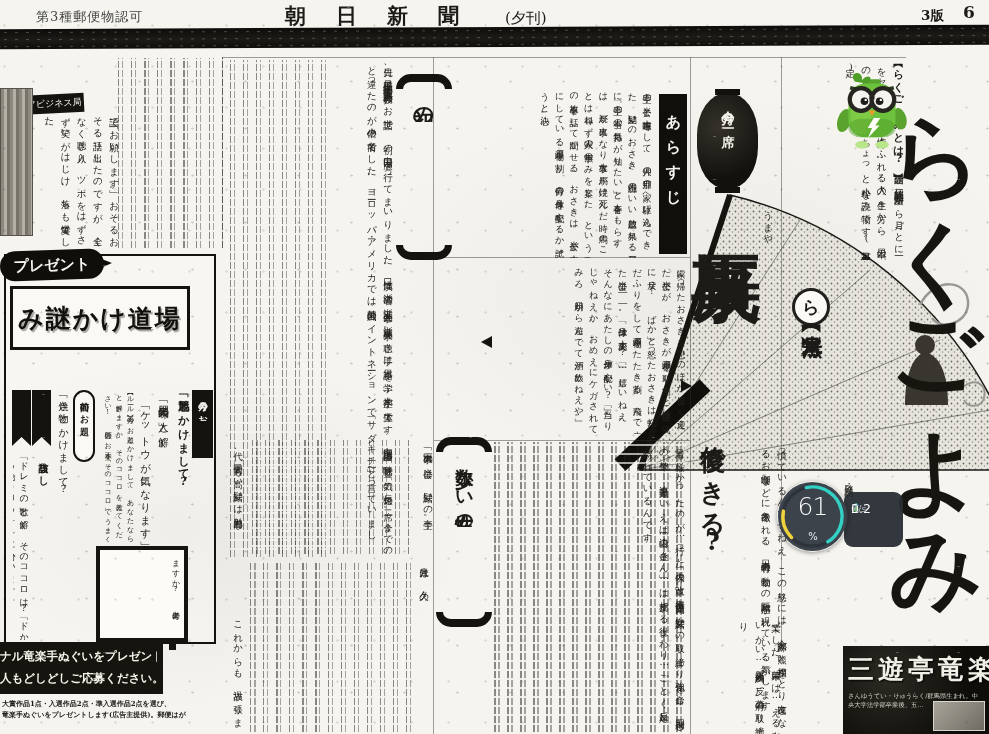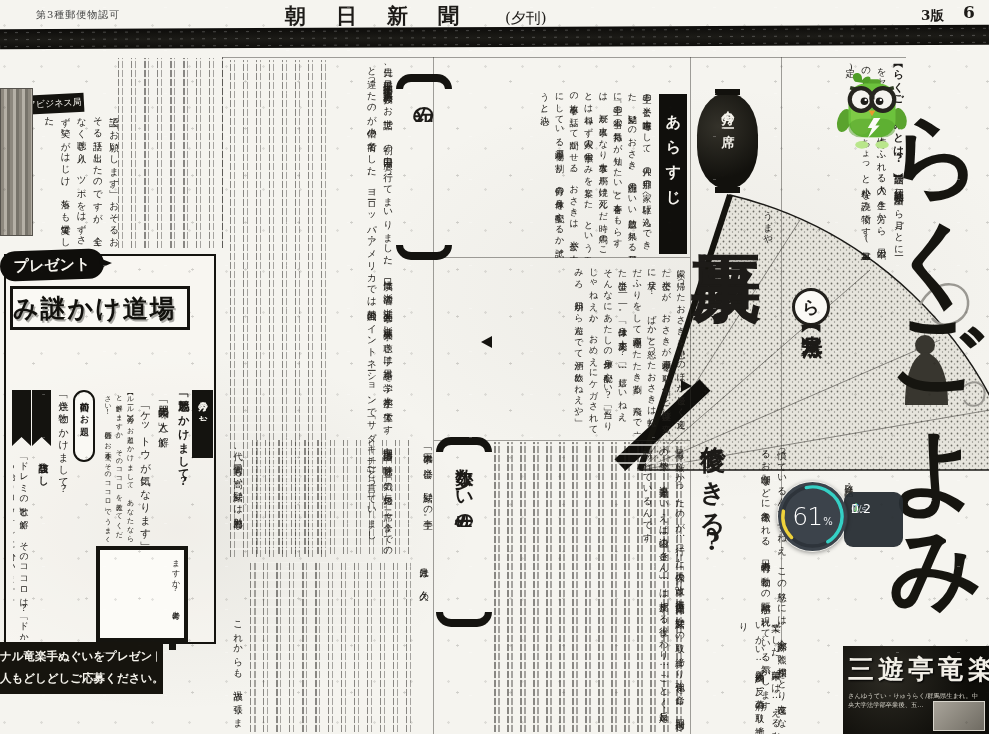--- a/index.html
+++ b/index.html
@@ -10,21 +10,21 @@
     font-family:"DejaVu Serif","Liberation Serif",serif;color:#1d1b18;}
   #page *{position:absolute;box-sizing:border-box;}
   .v{writing-mode:vertical-rl;text-orientation:upright;overflow:hidden;letter-spacing:1px;}
   .body-t{font-size:9.5px;line-height:1.7;color:#211f1b;}
   .tex{background-image:
       repeating-linear-gradient(0deg, rgba(245,244,239,0) 0 7px, rgba(245,244,239,.9) 7px 9px),
       repeating-linear-gradient(90deg, rgba(32,30,26,.68) 0 1.5px, transparent 1.5px 4px, rgba(32,30,26,.5) 4px 5.5px, transparent 5.5px 13px);
       opacity:.75;}
   .rule{background:rgba(50,48,44,.45);}
   
-  #cert{left:36px;top:8px;font-size:10px;color:#444;letter-spacing:1px;}
+  #cert{left:36px;top:8px;font-size:13px;color:#444;letter-spacing:1px;}
   #paper-name{left:285px;top:2px;font-size:21px;font-weight:bold;letter-spacing:30px;}
   #edition{left:505px;top:9px;font-size:15px;}
   #date-line{left:618px;top:6px;font-size:14.5px;font-weight:bold;white-space:nowrap;}
   #weekday{position:static;margin-left:18px;}
   #print-ed{left:921px;top:7px;font-size:13.5px;font-weight:bold;}
   #page-no{left:963px;top:2px;font-size:17px;font-weight:bold;}
   #band{left:0;top:27px;width:100%;height:20px;z-index:1;transform:rotate(-.25deg);
     background:linear-gradient(#0d0c0a,#1b1a16 55%,#0f0e0b);
     background-image:radial-gradient(rgba(255,255,255,.22) 1px, transparent 1.6px),linear-gradient(#0d0c0a,#1c1b17 55%,#0f0e0b);
     background-size:11px 7px,100% 100%;}
@@ -95,22 +95,22 @@
   #intro-block{left:783px;top:60px;width:124px;height:200px;z-index:2;font-size:9.5px;line-height:1.65;}
   #intro-block b{font-size:10.5px;}
   #logo{left:874px;top:50px;width:118px;height:650px;z-index:1;font-size:92px;font-weight:bold;line-height:1.2;
     letter-spacing:0;color:#161510;}
   
   #panel-frame{left:4px;top:254px;width:212px;height:390px;border:2.5px solid #14130f;z-index:2;background:rgba(252,251,246,.4);}
   #badge{left:0;top:250px;width:104px;height:30px;background:#0f0e0b;color:#f7f5ef;border-radius:16px;
     z-index:4;display:flex;align-items:center;justify-content:center;font-weight:bold;font-size:15px;
     font-family:"DejaVu Sans","Liberation Sans",sans-serif;transform:rotate(-2deg);}
   #badge::after{content:"";position:absolute;right:-8px;top:10px;border-left:12px solid #0f0e0b;border-top:5px solid transparent;border-bottom:5px solid transparent;}
-  #titlebox{left:10px;top:286px;width:180px;height:44px;border:3.5px solid #14130f;background:#faf9f4;z-index:3;
-    display:flex;align-items:center;}
+  #titlebox{left:10px;top:286px;width:180px;height:64px;border:3.5px solid #14130f;background:#faf9f4;z-index:3;
+    display:flex;align-items:center;justify-content:center;}
   #titlebox span{position:static;font-size:25px;font-weight:900;letter-spacing:2px;color:#12110d;
     text-shadow:1.5px 1.5px 0 rgba(20,19,15,.35);}
   #panel-intro{left:10px;top:340px;width:204px;z-index:3;font-size:8px;line-height:1.55;color:#26241f;}
   #panel-intro div{position:static;white-space:nowrap;overflow:hidden;}
   .tag{background:#14130f;color:#f6f4ee;z-index:4;display:flex;justify-content:center;}
   .tag .v{position:static;color:#f6f4ee;font-weight:bold;padding-top:4px;}
   #cur-tag{left:192px;top:390px;width:21px;height:68px;}
   #cur-tag .v{font-size:9.5px;}
   #cur-riddle{left:172px;top:390px;width:18px;height:188px;z-index:3;font-size:11px;font-weight:bold;}
   #cur-answer{left:155px;top:396px;width:16px;height:188px;z-index:3;font-size:10.5px;}
@@ -147,21 +147,21 @@
     background-image:radial-gradient(rgba(30,28,24,.35) 1px, transparent 1.4px),
                      radial-gradient(rgba(30,28,24,.22) 1px, transparent 1.4px),
                      radial-gradient(rgba(255,255,255,.5) 1px, transparent 1.3px);
     background-size:53px 47px,37px 41px,61px 43px;background-position:7px 11px,23px 5px,13px 29px;}
   
   #mascot{left:830px;top:70px;width:84px;height:80px;z-index:60;cursor:pointer;}
   #widget-circle{left:777px;top:481px;width:71px;height:71px;z-index:61;cursor:pointer;
     border-radius:50%;box-shadow:0 1px 4px rgba(0,0,0,.4);}
   #widget-circle svg{position:absolute;left:0;top:0;}
   #wc-text{left:0;top:0;right:0;bottom:0;display:flex;align-items:center;justify-content:center;
-    color:#fff;font-family:"DejaVu Sans","Liberation Sans",sans-serif;}
+    color:#fff;font-family:"DejaVu Sans","Liberation Sans",sans-serif;flex-direction:column;}
   #wc-text .pct-num{position:static;font-size:25px;font-weight:300;letter-spacing:-1px;}
   #wc-text .pct-unit{position:static;font-size:10px;margin:10px 0 0 1px;color:#e8eaec;}
   #speed-pill{left:844px;top:492px;width:59px;height:55px;z-index:60;background:rgba(39,45,51,.95);
     border-radius:9px;font-family:"DejaVu Sans","Liberation Sans",sans-serif;padding:5px 7px 0 7px;}
   .sp-row{position:static;display:flex;align-items:center;height:22px;}
   .sp-row .arr{position:static;font-size:12px;font-weight:bold;}
   .arr-up{color:#4aa3f0;} .arr-dn{color:#4fbf4a;}
   .sp-row .val{position:static;margin-left:auto;font-size:12.5px;color:#fff;}
   .sp-row .unit{position:static;font-size:9.5px;color:#9aa0a6;margin-left:1px;}
 </style>
@@ -288,20 +288,24 @@
     </div>
   <div id="sel-text" class="v">該当なし</div>
   <div id="grand-flag" class="flag">
       <span class="v">大賞作品</span>
     </div>
   <div id="grand-text" class="v">「ドレミの歌」と解く。そのココロは?「ドから始まりコウオンに向かいます」</div>
   <div id="banner">
     <div>ナル竜楽手ぬぐいをプレゼント。</div>
     <div>人もどしどしご応募ください。</div>
   </div>
+  <div id="fineprint">
+    <div>大賞作品1点・入選作品2点・準入選作品2点を選び、</div>
+    <div>竜楽手ぬぐいをプレゼントします(広告主提供)。郵便はが</div>
+  </div>
 
   <div id="profile">
     <span id="profile-name">三遊亭竜楽</span>
     <span id="profile-bio">さんゆうてい・りゅうらく/群馬県生まれ。中央大学法学部卒業後、五…</span>
     <div id="profile-photo"></div>
   </div>
 
   <div id="noise"></div>
 
   <svg id="mascot" viewBox="0 0 100 95">

